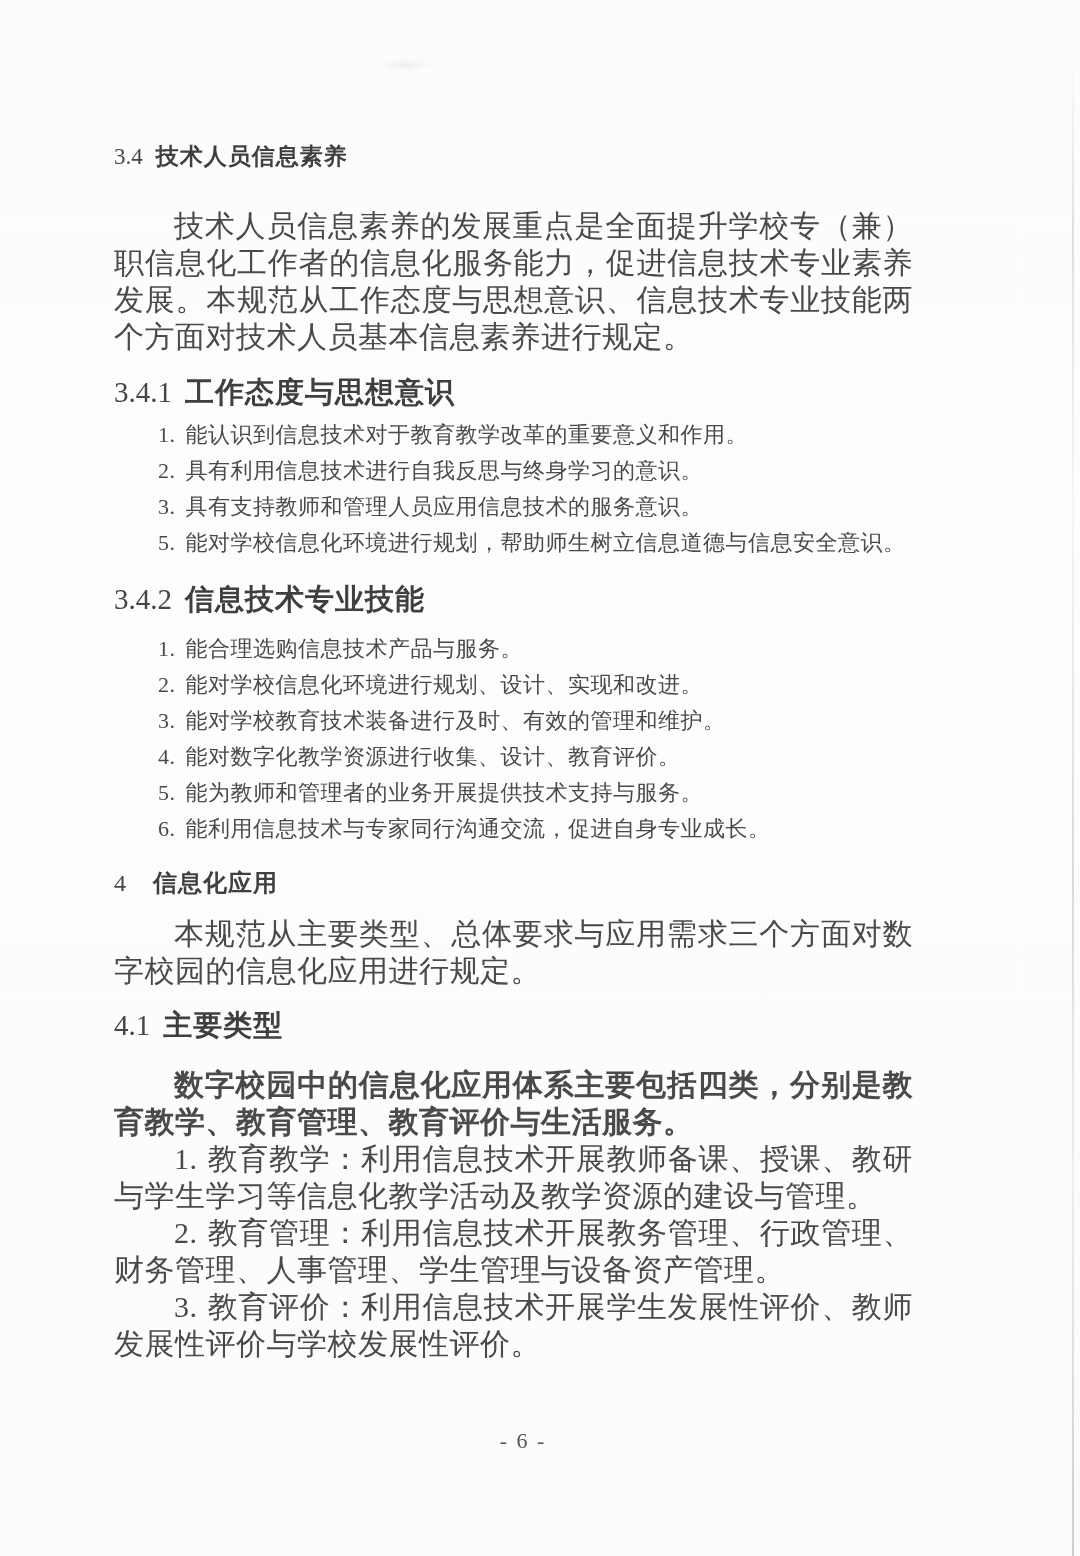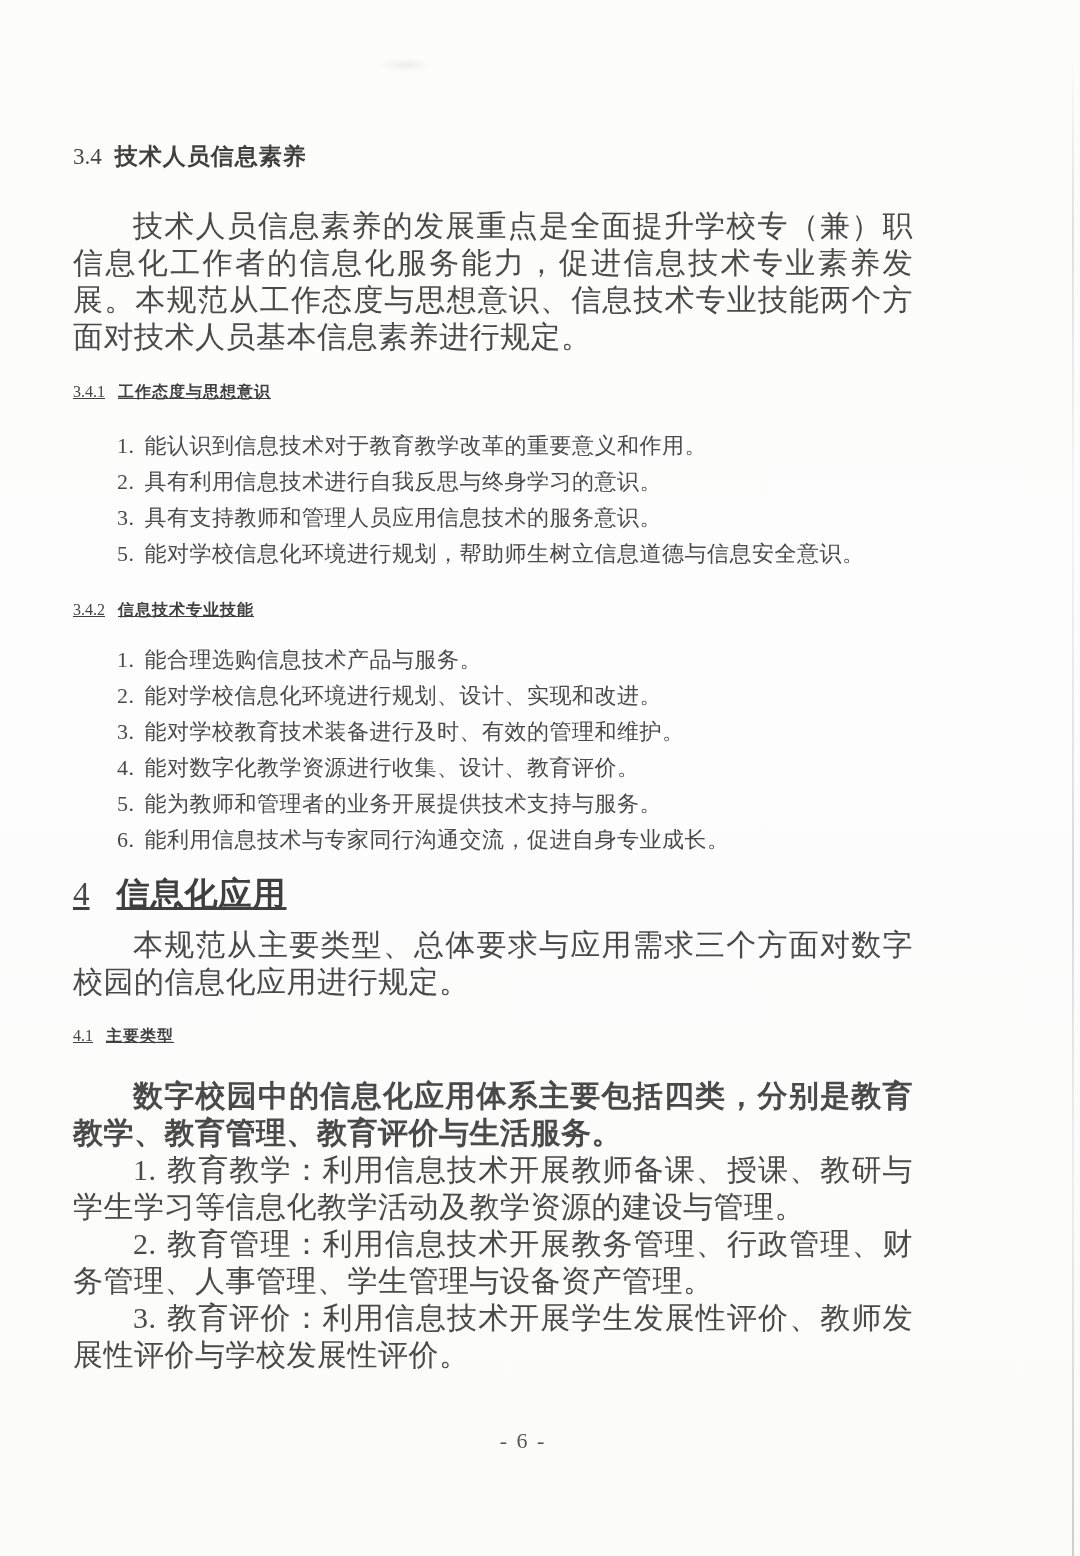--- a/index.html
+++ b/index.html
@@ -10,27 +10,27 @@
   }
   .page {
     position: relative;
     width: 1080px; height: 1556px;
     background: linear-gradient(180deg, #fcfcfb 0%, #fdfdfd 45%, #fbfbfa 100%);
     overflow: hidden;
     color: #474747;
   }
   .content {
     box-sizing: border-box;
-    padding: 140px 167px 0 73px; 
+    padding: 140px 167px 0 114px; 
   }
   
   .h1, .h2, .h3 { margin: 0; color: #3f3f3f; }
-  .h1 { font-size: 33px; line-height: 42px; margin-top: 15px; text-decoration: underline; }
+  .h1 { font-size: 24px; line-height: 42px; margin-top: 15px; }
   .h2 { font-size: 23px; line-height: 32px; }
-  .h3 { font-size: 16px; line-height: 30px; text-decoration: underline; }
+  .h3 { font-size: 29px; line-height: 30px; }
   .hnum {
     font-family: "Liberation Serif", "DejaVu Serif", serif;
     font-weight: 400;
     margin-right: 13px;
     color: #454545;
   }
   .h1 .hnum { margin-right: 27px; }
   .htitle {
     font-family: "Liberation Sans", "DejaVu Sans", sans-serif;
     font-weight: 700;
@@ -57,21 +57,21 @@
     font-size: 22px;
     line-height: 36px;
     color: #4a4a4a;
     text-indent: 2em;
     letter-spacing: 0.5px;
     white-space: nowrap;
   }
   
   .mt-p34   { margin-top: 34px; }
   .mt-h341  { margin-top: 22px; }
-  .mt-list1 { margin-top: 21px; }
+  .mt-list1 { margin-top: 10px; }
   .mt-h342  { margin-top: 23px; }
   .mt-list2 { margin-top: 17px; }
   .mt-p4    { margin-top: 11px; }
   .mt-h41   { margin-top: 21px; }
   .mt-p41   { margin-top: 26px; font-weight: bold; }
   
   .page-number {
     position: absolute;
     top: 1428px; left: 133px; width: 780px;
     text-align: center;

